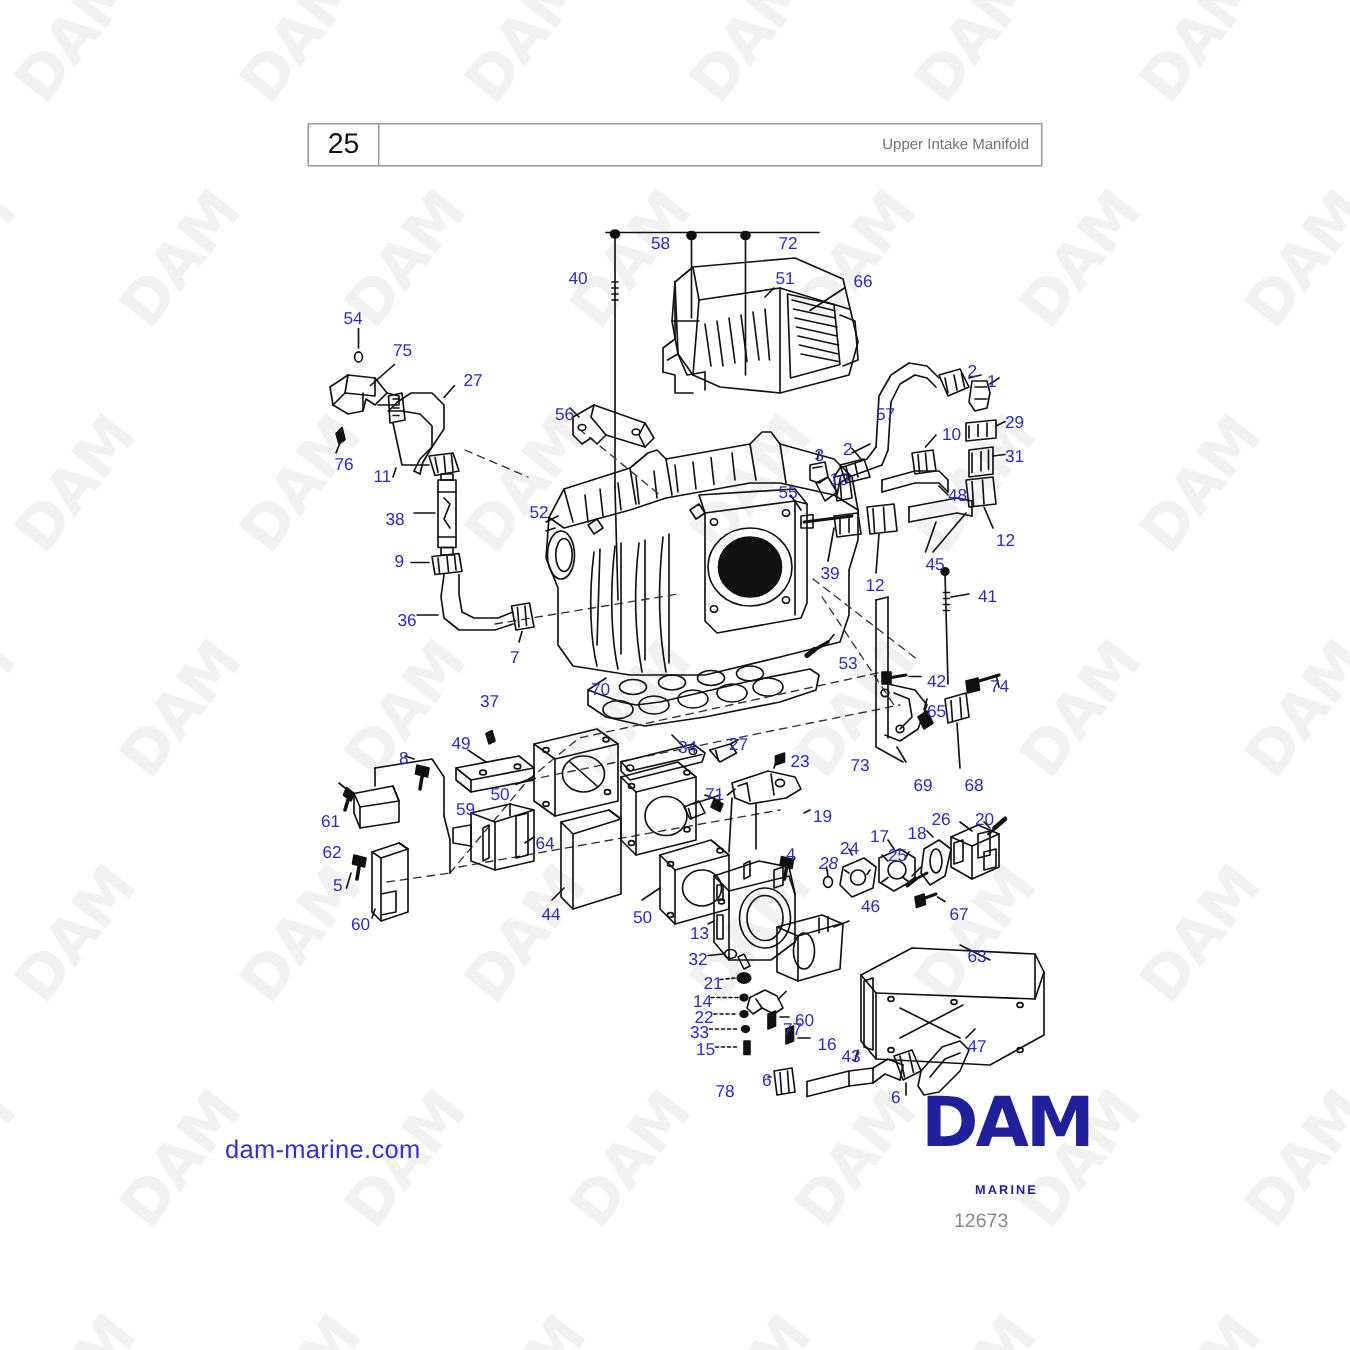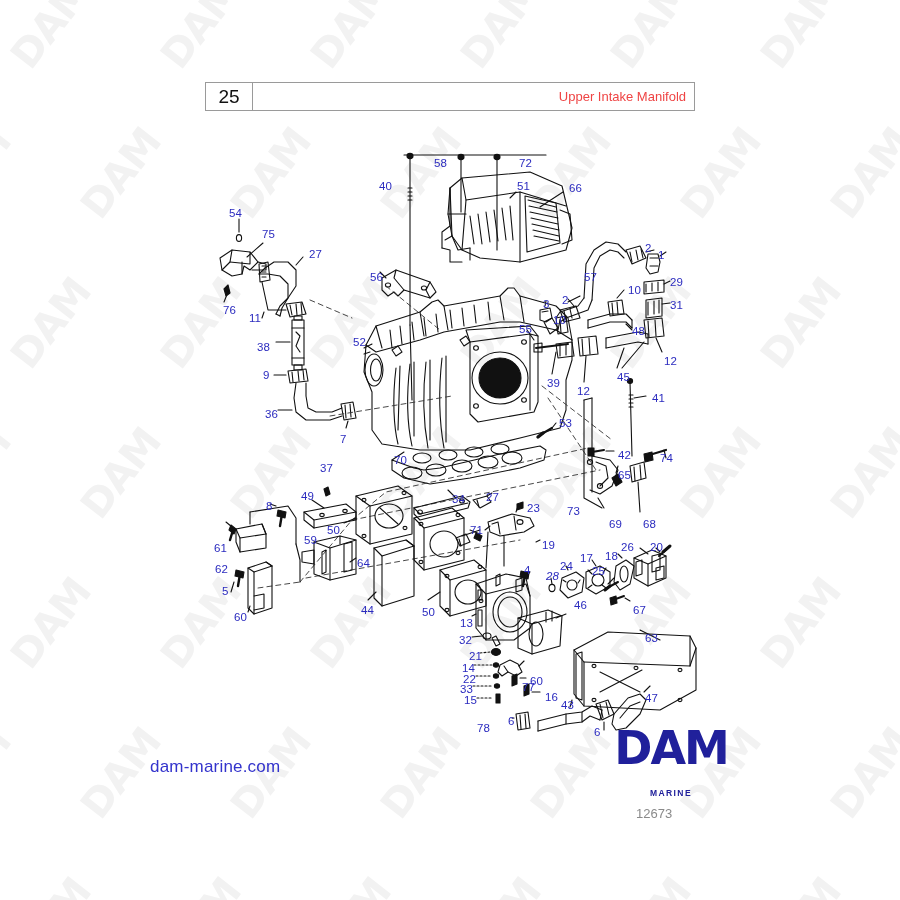--- a/index.html
+++ b/index.html
@@ -40,21 +40,21 @@
     display:flex;align-items:stretch;
     border:1px solid #9a9a9a;height:27px;background:#fff;
   }
   #page-number-cell{
     width:46px;border-right:1px solid #9a9a9a;
     display:flex;align-items:center;justify-content:center;
     font-size:19px;color:#111;font-family:"Liberation Sans",sans-serif;
   }
   #title-cell{
     flex:1;display:flex;align-items:center;justify-content:flex-end;
-    padding-right:8px;font-size:13px;color:#ef4444;
+    padding-right:8px;font-size:10px;color:#737373;
   }
   #subtitle-bar{
     margin-top:6px;border:1px solid #9a9a9a;height:15px;background:#fff;
     display:flex;align-items:center;padding-left:4px;
     font-size:7.5px;color:#222;letter-spacing:.1px;
   }
 
   
   #diagram{
     position:absolute;left:0;top:0;width:900px;height:900px;z-index:4;
@@ -717,21 +717,21 @@
       <div class="callout" style="left: 605px; top: 551px;">18</div>
       <div class="callout" style="left: 621px; top: 542px;">26</div>
       <div class="callout" style="left: 650px; top: 542px;">20</div>
       <div class="callout" style="left: 567px; top: 506px;">73</div>
       <div class="callout" style="left: 609px; top: 519px;">69</div>
       <div class="callout" style="left: 643px; top: 519px;">68</div>
       <div class="callout" style="left: 618px; top: 470px;">65</div>
       <div class="callout" style="left: 660px; top: 453px;">74</div>
       <div class="callout" style="left: 618px; top: 450px;">42</div>
       <div class="callout" style="left: 652px; top: 393px;">41</div>
-      <div class="callout" style="left: 559px; top: 418px;">53</div>
+      <div class="callout" style="left: 559px; top: 438px;">53</div>
       <div class="callout" style="left: 394px; top: 455px;">70</div>
       <div class="callout" style="left: 353px; top: 337px;">52</div>
       <div class="callout" style="left: 370px; top: 272px;">56</div>
       <div class="callout" style="left: 379px; top: 181px;">40</div>
       <div class="callout" style="left: 434px; top: 158px;">58</div>
       <div class="callout" style="left: 519px; top: 158px;">72</div>
       <div class="callout" style="left: 517px; top: 181px;">51</div>
       <div class="callout" style="left: 569px; top: 183px;">66</div>
       <div class="callout" style="left: 519px; top: 324px;">55</div>
       <div class="callout" style="left: 543px; top: 299px;">3</div>

